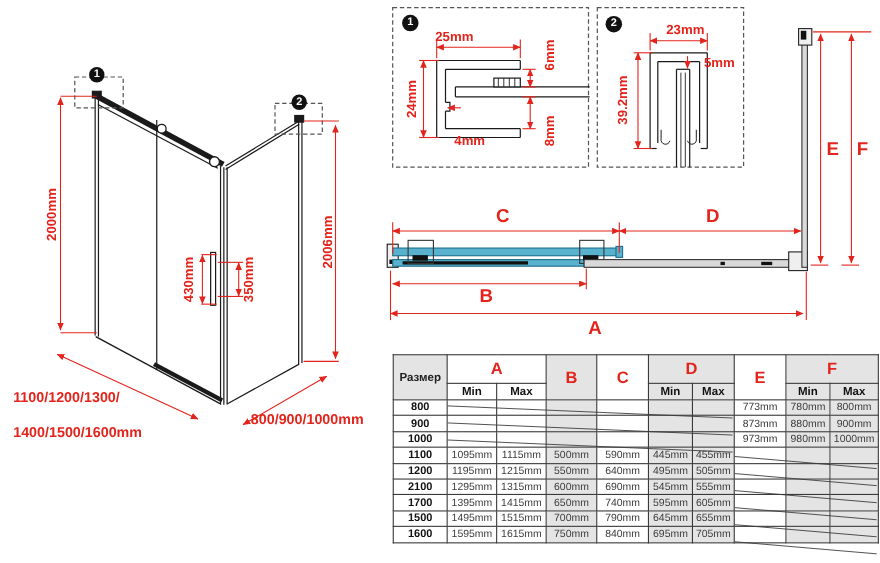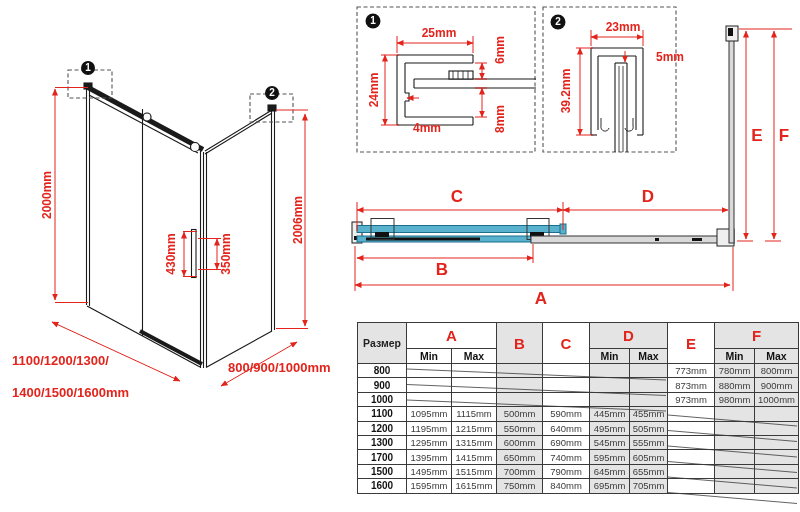--- a/index.html
+++ b/index.html
@@ -210,36 +210,36 @@
     <line x1="765" y1="241" x2="781" y2="241"></line>
   </g>
 </svg>
 
 <span class="lbl rot" style="left:47px;top:195px">2000mm</span>
 <span class="lbl rot" style="left:298px;top:220px">2006mm</span>
 <span class="lbl rot" style="left:171px;top:254px">430mm</span>
 <span class="lbl rot" style="left:226px;top:254px">350mm</span>
 <div class="sizes" style="left:12px;top:354px">1100/1200/1300/</div>
 <div class="sizes" style="left:12px;top:386px">1400/1500/1600mm</div>
-<div class="sizes" style="left:228px;top:361px">800/900/1000mm</div>
+<div class="sizes" style="left:228px;top:374px">800/900/1000mm</div>
 
 <span class="co" style="left:88px;top:68px">1</span>
 <span class="co" style="left:272px;top:93px">2</span>
 <span class="co" style="left:373px;top:21px">1</span>
 <span class="co" style="left:558px;top:22px">2</span>
 
-<span class="lbl" style="left:439px;top:33px">25mm</span>
+<span class="lbl" style="left:413px;top:33px">25mm</span>
 <span class="lbl rot" style="left:374px;top:90px">24mm</span>
 <span class="lbl" style="left:427px;top:128px">4mm</span>
 <span class="lbl rot" style="left:500px;top:50px">6mm</span>
 <span class="lbl rot" style="left:500px;top:119px">8mm</span>
 
 <span class="lbl" style="left:623px;top:27px">23mm</span>
 <span class="lbl rot" style="left:566px;top:91px">39.2mm</span>
-<span class="lbl" style="left:670px;top:57px">5mm</span>
+<span class="lbl" style="left:654px;top:57px">5mm</span>
 
 <span class="lbl big" style="left:457px;top:196px">C</span>
 <span class="lbl big" style="left:648px;top:196px">D</span>
 <span class="lbl big" style="left:442px;top:269px">B</span>
 <span class="lbl big" style="left:541px;top:298px">A</span>
 <span class="lbl big" style="left:757px;top:135px">E</span>
 <span class="lbl big" style="left:784px;top:135px">F</span>
 
 <table id="dim-table">
   <colgroup>
@@ -328,21 +328,21 @@
           <td class="white">1215mm</td>
           <td class="shade">550mm</td>
           <td class="white">640mm</td>
           <td class="shade">495mm</td>
           <td class="shade">505mm</td>
           <td class="white"></td>
           <td class="shade"></td>
           <td class="shade"></td>
         </tr>
         <tr class="dr">
-          <td class="size white">1300</td>
+          <td class="size white">2100</td>
           <td class="white">1295mm</td>
           <td class="white">1315mm</td>
           <td class="shade">600mm</td>
           <td class="white">690mm</td>
           <td class="shade">545mm</td>
           <td class="shade">555mm</td>
           <td class="white"></td>
           <td class="shade"></td>
           <td class="shade"></td>
         </tr>

